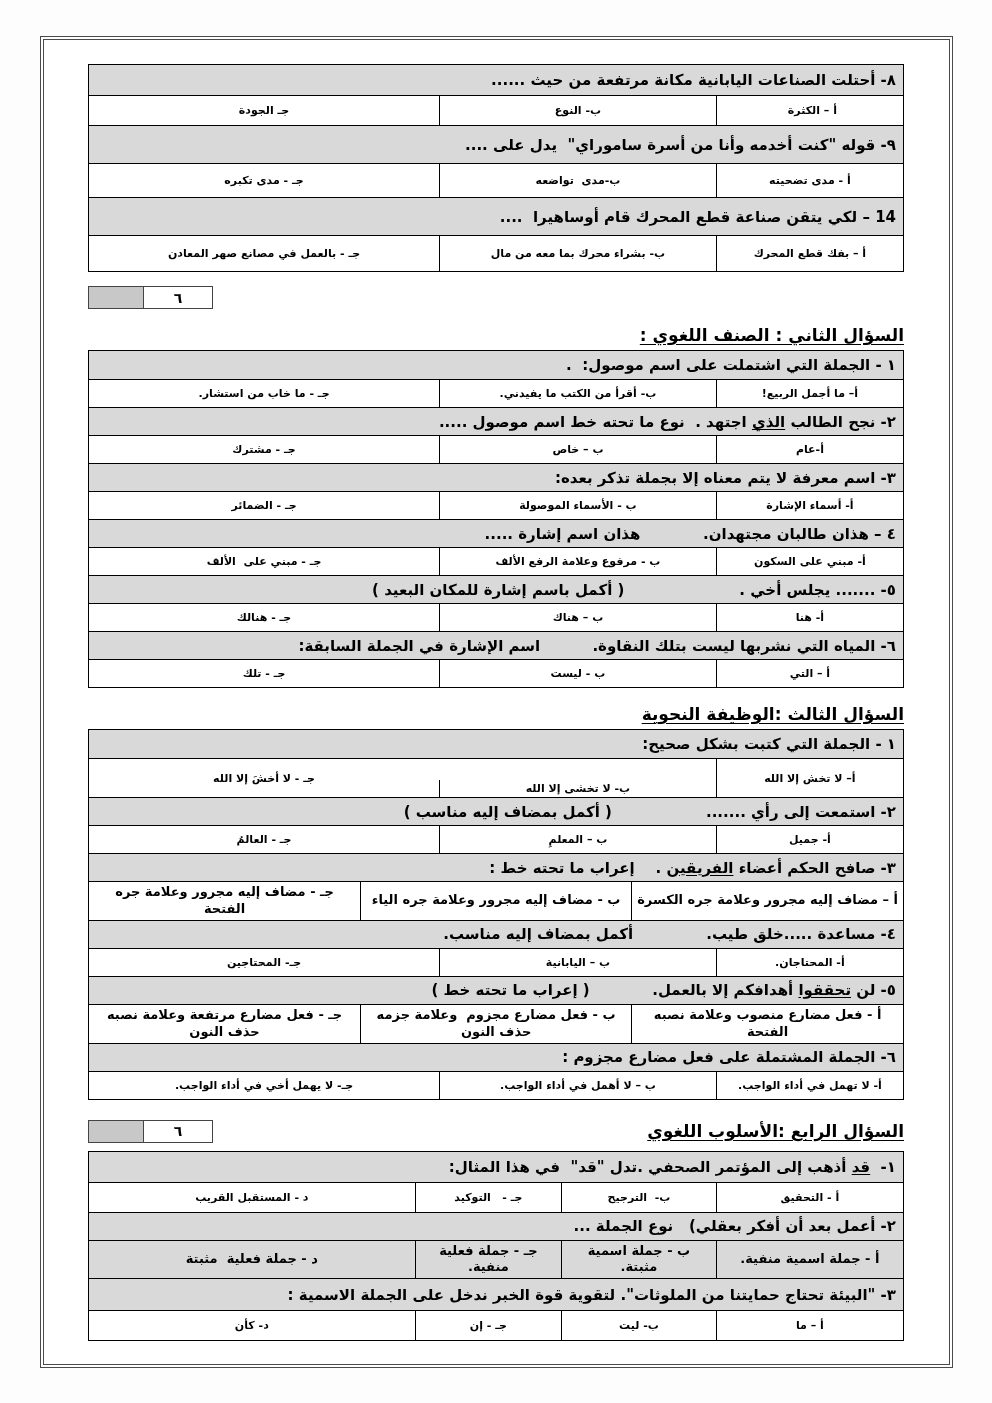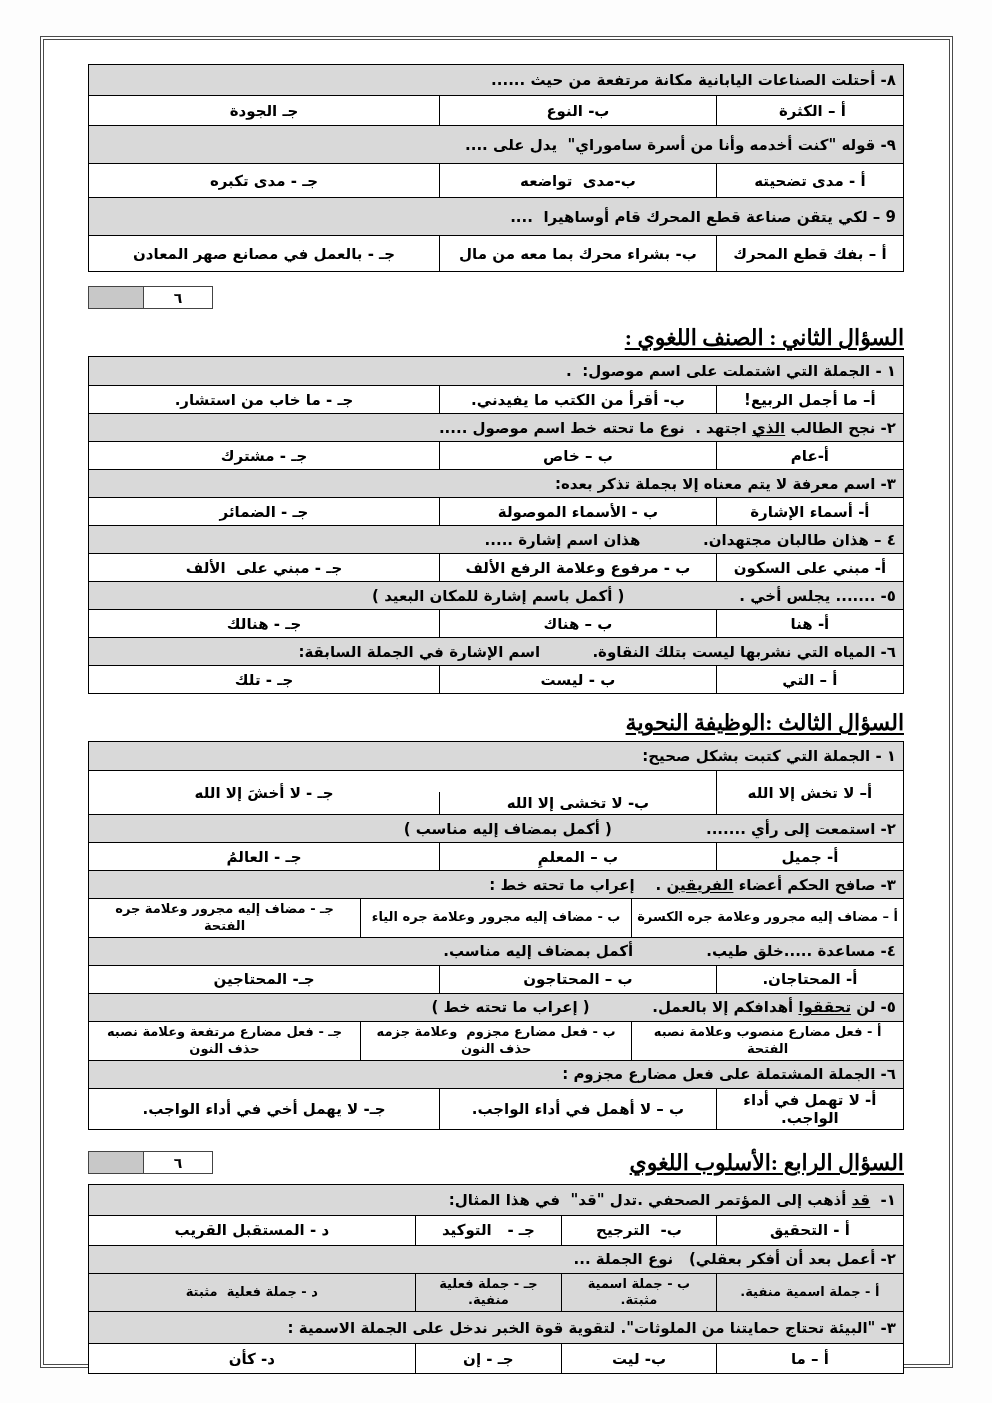--- a/index.html
+++ b/index.html
@@ -24,24 +24,24 @@
     direction: rtl;
   }
   .qtable { width: 100%; border: 1px solid #000; background: #fff; }
   .qrow { display: flex; align-items: stretch; min-height: 28px; }
   .qrow + .qrow { border-top: 1px solid #000; }
   .qrow.question, .qrow.shaded { background: #d9d9d9; }
   .qcell { display: flex; align-items: center; padding: 2px 7px; }
   .qcell:not(:last-child) { border-left: 1px solid #000; }
   .qcell span { white-space: pre-wrap; }
   .qc { justify-content: flex-start; font-size: 15px; }
-  .oc { justify-content: center; text-align: center; font-size: 15px; }
+  .oc { justify-content: center; text-align: center; font-size: 11px; }
   .qrow.small .oc { font-size: 13px; line-height: 1.3; padding: 2px 5px; }
   .u { text-decoration: underline; text-underline-offset: 2px; }
-  .section-title { font-size: 22px; text-decoration: underline; text-underline-offset: 3px; font-family: Liberation Serif, serif; }
+  .section-title { font-size: 17px; text-decoration: underline; text-underline-offset: 3px; }
   .header-row { margin: 16px 0 5px; }
   .header-row.with-score { display: flex; justify-content: space-between; align-items: center; margin-top: 20px; margin-bottom: 8px; }
   .score-row { display: flex; justify-content: flex-end; margin: 14px 0 2px; }
   .score-boxes { display: flex; direction: ltr; }
   .score-box {
     width: 70px; height: 23px; border: 1px solid #444;
     display: flex; align-items: center; justify-content: center;
     font-size: 14px; background: #fff;
   }
   .score-box.gray { width: 55px; background: #c8c8c8; border-right: none; }
@@ -82,21 +82,21 @@
         </div>
         <div class="qcell oc" style="width: 34%;">
           <span>ب-مدى  تواضعه</span>
         </div>
         <div class="qcell oc" style="width: 43%;">
           <span>جـ - مدى تكبره</span>
         </div>
       </div>
       <div class="qrow question" style="min-height: 38px;">
         <div class="qcell qc" style="width: 100%;">
-          <span>9 – لكي يتقن صناعة قطع المحرك قام أوساهيرا  ....</span>
+          <span>14 – لكي يتقن صناعة قطع المحرك قام أوساهيرا  ....</span>
         </div>
       </div>
       <div class="qrow options" style="min-height: 36px;">
         <div class="qcell oc" style="width: 23%;">
           <span>أ – بفك قطع المحرك</span>
         </div>
         <div class="qcell oc" style="width: 34%;">
           <span>ب- بشراء محرك بما معه من مال</span>
         </div>
         <div class="qcell oc" style="width: 43%;">
@@ -270,21 +270,21 @@
       <div class="qrow question">
         <div class="qcell qc" style="width: 100%;">
           <span>٤- مساعدة .....خلق طيب.              أكمل بمضاف إليه مناسب.</span>
         </div>
       </div>
       <div class="qrow options">
         <div class="qcell oc" style="width: 23%;">
           <span>أ- المحتاجان.</span>
         </div>
         <div class="qcell oc" style="width: 34%;">
-          <span>ب – المحتاجون</span>
+          <span>ب – اليابانية</span>
         </div>
         <div class="qcell oc" style="width: 43%;">
           <span>جـ- المحتاجين</span>
         </div>
       </div>
       <div class="qrow question">
         <div class="qcell qc" style="width: 100%;">
           <span>٥- لن </span>
           <span class="u">تحققوا</span>
           <span> أهدافكم إلا بالعمل.            ( إعراب ما تحته خط )</span>

